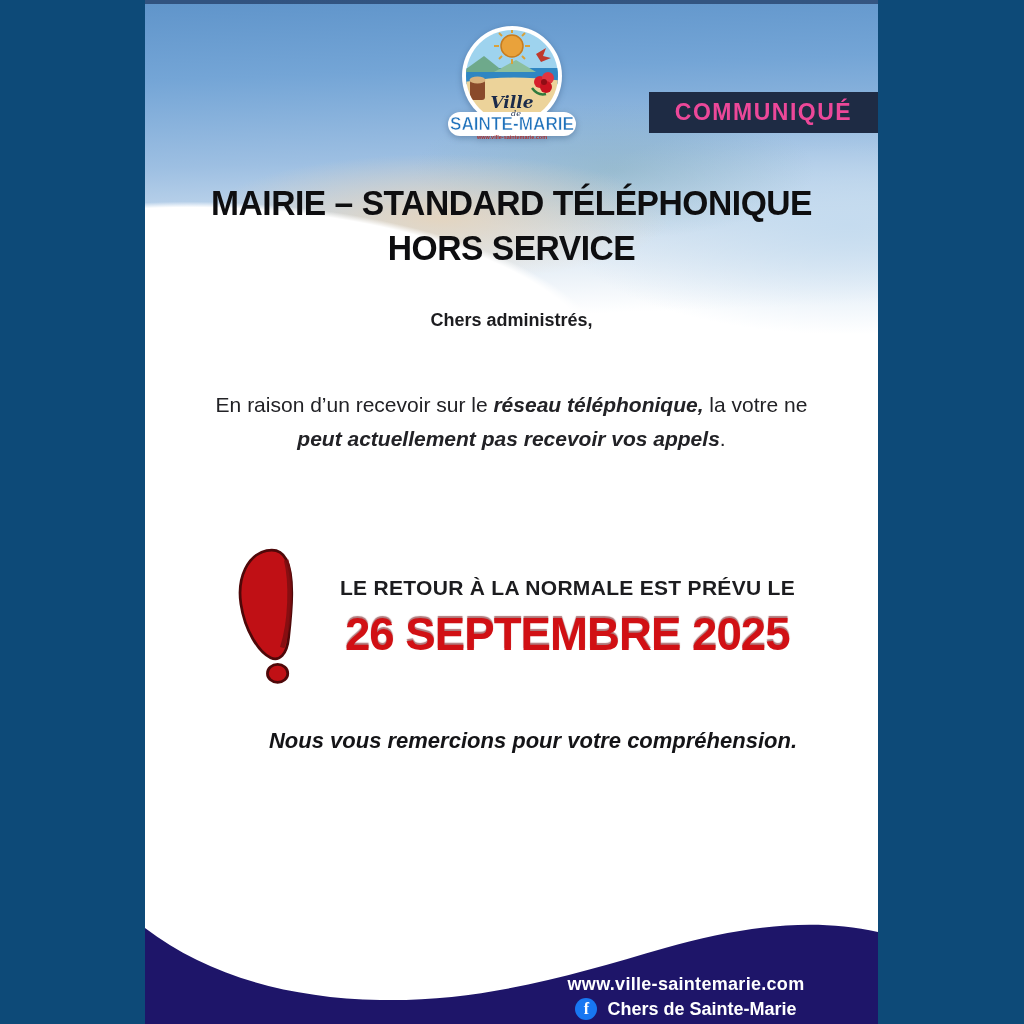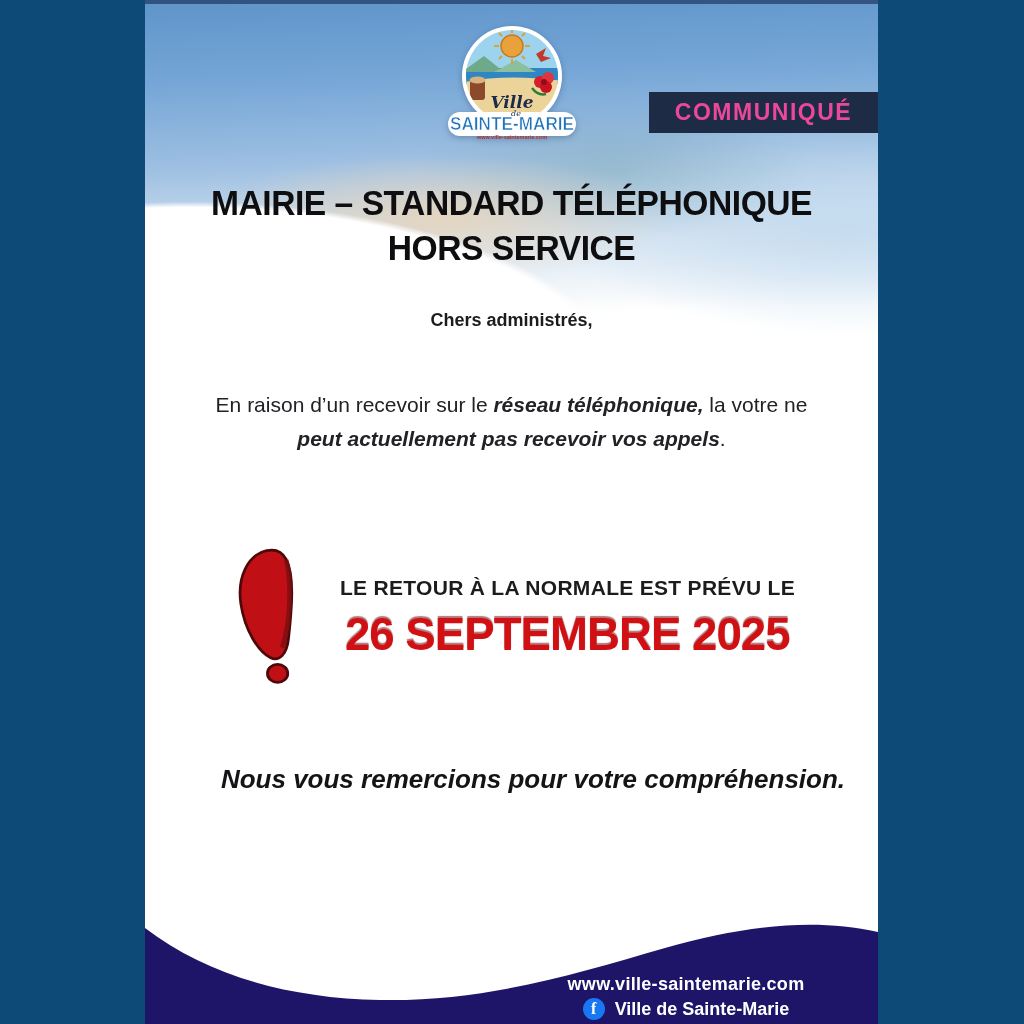--- a/index.html
+++ b/index.html
@@ -75,22 +75,22 @@
   }
   .alert-date {
     margin-top:6px;
     font-size:47px; font-weight:bold; letter-spacing:-1px;
     color:#d11014; transform:scaleX(0.97);
     text-shadow:0 -2px 1px rgba(110,10,12,0.55);
     white-space:nowrap;
   }
   
   .thanks {
-    position:absolute; top:764px; left:0; right:0;
-    text-align:center; font-size:26px; font-weight:bold; font-style:italic;
+    position:absolute; top:728px; left:0; right:0;
+    text-align:center; font-size:22px; font-weight:bold; font-style:italic;
     color:#141417;
     padding-left:43px;
   }
   
   .wave { position:absolute; bottom:0; left:0; width:733px; height:122px; }
   .footer-links {
     position:absolute; bottom:3px; right:22px; width:340px;
     display:flex; flex-direction:column; gap:2px; align-items:center;
     color:#ffffff; z-index:3;
   }
@@ -190,17 +190,17 @@
   <div class="thanks">Nous vous remercions pour votre compréhension.</div>
 
   <svg class="wave" viewBox="0 0 733 122" preserveAspectRatio="none">
     <path d="M0,26 C 60,72 140,96 235,98 C 340,100 430,72 520,46 C 595,25 665,15 733,30 L733,122 L0,122 Z" fill="#1e1569"></path>
   </svg>
 
   <div class="footer-links">
     <div class="footer-site">www.ville-saintemarie.com</div>
     <div class="footer-row">
       <span class="fb-icon">f</span>
-      <span class="label">Ville de Sainte-Marie</span>
+      <span class="label">Chers de Sainte-Marie</span>
     </div>
   </div>
 
 </div>
 
 </body></html>

